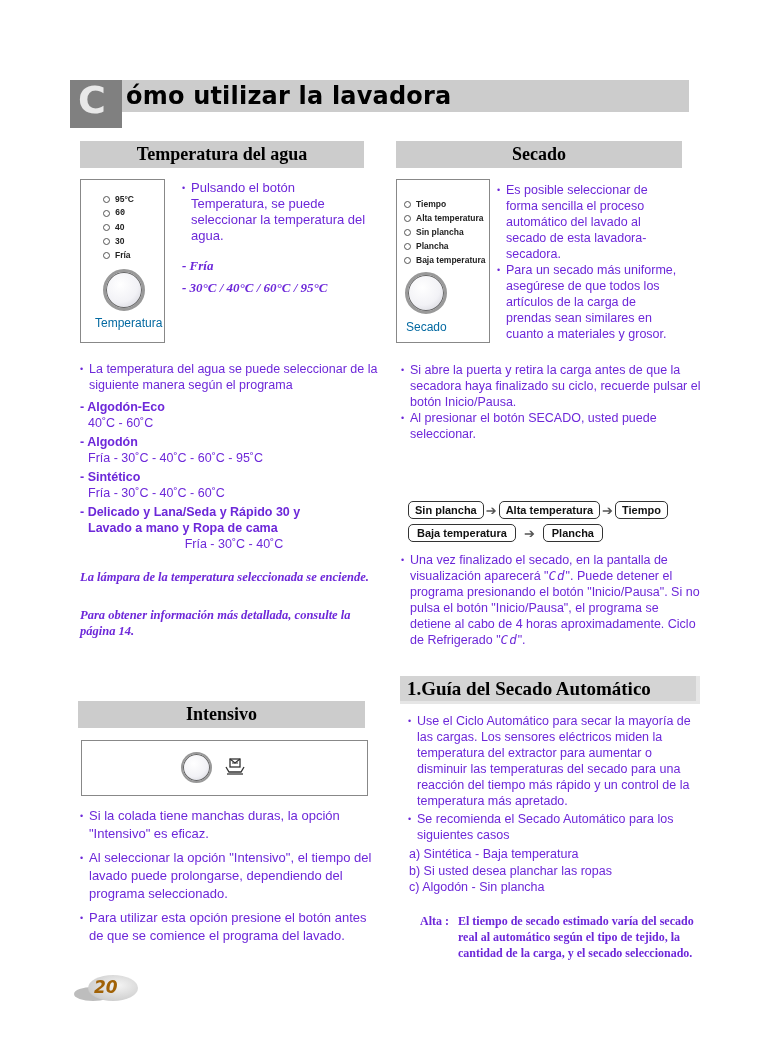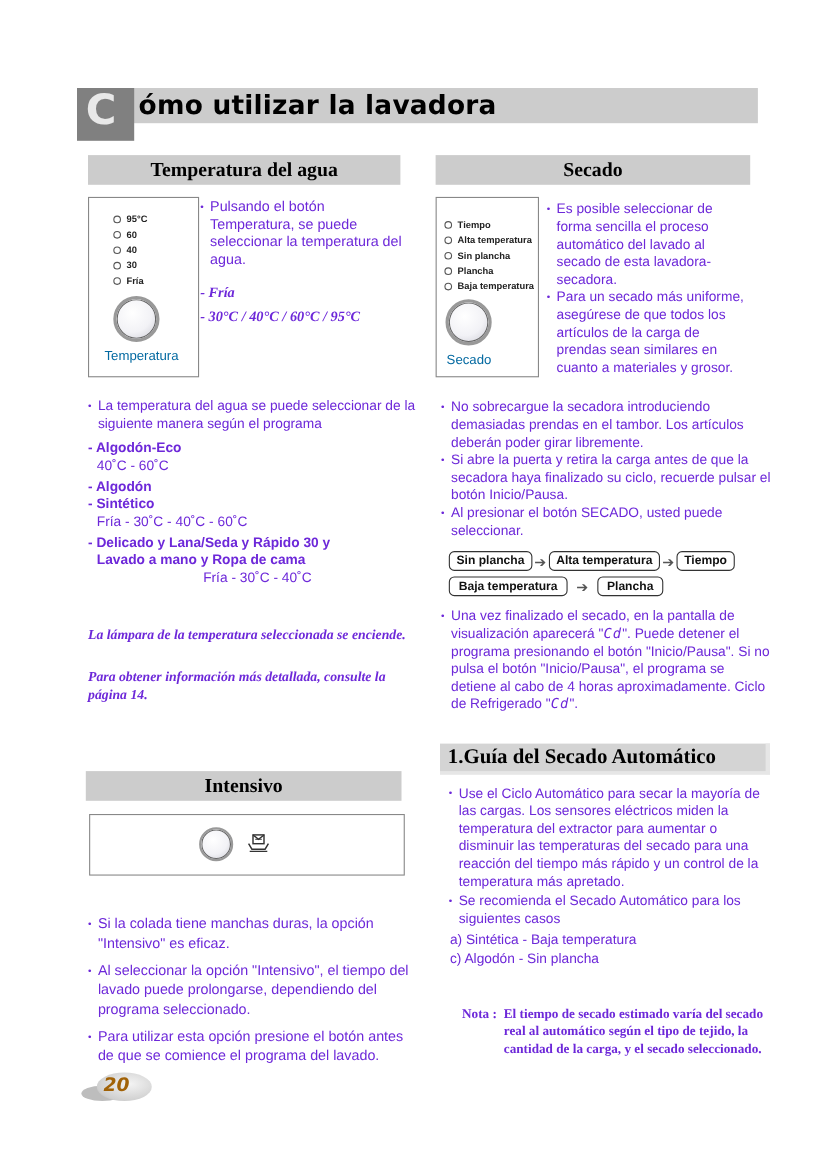--- a/index.html
+++ b/index.html
@@ -44,26 +44,26 @@
 <body>
 
 <div class="title-bar"></div>
 <div class="title-cap">
     <span>C</span>
   </div>
 <div class="title-text">ómo utilizar la lavadora</div>
 
 <div class="sec-head" style="left:80px; top:141px; width:284px;">Temperatura del agua</div>
 
-<div class="panel" style="left:80px; top:179px; width:101px; height:164px;text-align:right;">
+<div class="panel" style="left:80px; top:179px; width:85px; height:164px;text-align:right;">
   <div class="ind" style="left:22px; top:14px;">
       <span class="led"></span>
       <span>95°C</span>
     </div>
-  <div class="ind" style="left:22px; top:28px;">
+  <div class="ind" style="left:22px; top:28px;font-family:Liberation Mono, monospace;">
       <span class="led"></span>
       <span>60</span>
     </div>
   <div class="ind" style="left:22px; top:42px;">
       <span class="led"></span>
       <span>40</span>
     </div>
   <div class="ind" style="left:22px; top:56px;">
       <span class="led"></span>
       <span>30</span>
@@ -83,20 +83,21 @@
 <div class="txt it" style="left:182px; top:280px;">- 30°C / 40°C / 60°C / 95°C</div>
 
 <div class="txt" style="left:80px; top:361px; width:300px;">
   <div class="bul">La temperatura del agua se puede seleccionar de la siguiente manera según el programa</div>
 </div>
 
 <div class="txt" style="left:80px; top:399px; width:300px;">
   <div class="b">- Algodón-Eco</div>
   <div style="padding-left:8px; margin-bottom:3px;">40˚C - 60˚C</div>
   <div class="b">- Algodón</div>
+  <div style="padding-left:8px; margin-bottom:3px;">Fría - 30˚C - 40˚C - 60˚C - 95˚C</div>
   <div class="b">- Sintético</div>
   <div style="padding-left:8px; margin-bottom:3px;">Fría - 30˚C - 40˚C - 60˚C</div>
   <div class="b" style="padding-left:8px; text-indent:-8px; width:260px;">- Delicado y Lana/Seda y Rápido 30 y Lavado a mano y Ropa de cama</div>
   <div style="padding-left:8px;text-align:center;">Fría - 30˚C - 40˚C</div>
 </div>
 
 <div class="txt it" style="left:80px; top:569px; width:290px; font-size:12.5px;">La lámpara de la temperatura seleccionada se enciende.</div>
 <div class="txt it" style="left:80px; top:607px; width:290px; font-size:12.5px;">Para obtener información más detallada, consulte la página 14.</div>
 
 <div class="sec-head" style="left:396px; top:141px; width:286px;">Secado</div>
@@ -125,21 +126,20 @@
   <div class="knob" style="left:8px; top:92px; width:42px; height:42px;"></div>
   <div class="knob-label" style="left:9px; top:140px;">Secado</div>
 </div>
 
 <div class="txt" style="left:497px; top:182px; width:180px; font-size:12.5px;">
   <div class="bul">Es posible seleccionar de forma sencilla el proceso automático del lavado al secado de esta lavadora-secadora.</div>
   <div class="bul">Para un secado más uniforme, asegúrese de que todos los artículos de la carga de prendas sean similares en cuanto a materiales y grosor.</div>
 </div>
 
 <div class="txt" style="left:401px; top:362px; width:300px;">
-  <div class="bul">No sobrecargue la secadora introduciendo demasiadas prendas en el tambor. Los artículos deberán poder girar libremente.</div>
   <div class="bul">Si abre la puerta y retira la carga antes de que la secadora haya finalizado su ciclo, recuerde pulsar el botón Inicio/Pausa.</div>
   <div class="bul">Al presionar el botón SECADO, usted puede seleccionar.</div>
 </div>
 
 <div class="chip-row" style="left:408px; top:501px;">
   <span class="chip">Sin plancha</span>
   <span class="arrow">➔</span>
   <span class="chip">Alta temperatura</span>
   <span class="arrow">➔</span>
   <span class="chip">Tiempo</span>
@@ -155,37 +155,38 @@
 </div>
 
 <div class="guide-head">1.Guía del Secado Automático</div>
 
 <div class="txt" style="left:408px; top:713px; width:296px;">
   <div class="bul" style="margin-bottom:2px;">Use el Ciclo Automático para secar la mayoría de las cargas. Los sensores eléctricos miden la temperatura del extractor para aumentar o disminuir las temperaturas del secado para una reacción del tiempo más rápido y un control de la temperatura más apretado.</div>
   <div class="bul">Se recomienda el Secado Automático para los siguientes casos</div>
 </div>
 <div class="txt" style="left:409px; top:846px; width:296px; line-height:16.5px;">
   <div>a) Sintética - Baja temperatura</div>
+  <div>b) Si usted desea planchar las ropas</div>
   <div>c) Algodón - Sin plancha</div>
 </div>
-<div class="txt nota" style="left:420px; top:913px; width:50px;">Nota :</div>
+<div class="txt nota" style="left:420px; top:913px; width:50px;">Alta :</div>
 <div class="txt nota" style="left:458px; top:913px; width:245px;">El tiempo de secado estimado varía del secado real al automático según el tipo de tejido,  la cantidad de la carga, y el secado seleccionado.</div>
 
 <div class="sec-head" style="left:78px; top:701px; width:287px;">Intensivo</div>
 <div class="panel" style="left:81px; top:740px; width:287px; height:56px;">
   <div class="knob" style="left:99px; top:11px; width:31px; height:31px; border-width:2px;"></div>
   <svg style="position:absolute; left:141px; top:15px;" width="24" height="22" viewBox="0 0 24 22">
     <rect x="7" y="3" width="10" height="8" fill="none" stroke="#333" stroke-width="1.3"></rect>
     <path d="M7 3 L12 7 L17 3" fill="none" stroke="#333" stroke-width="1.2"></path>
     <path d="M3 11 L6 16 L18 16 L21 11" fill="none" stroke="#333" stroke-width="1.3"></path>
     <path d="M4 18 L20 18" stroke="#333" stroke-width="1.3"></path>
     <path d="M9 7 L15 7" stroke="#333" stroke-width="1"></path>
   </svg>
 </div>
-<div class="txt" style="left:80px; top:807px; width:300px; font-size:13px; line-height:18px;margin-top:24px;">
+<div class="txt" style="left:80px; top:807px; width:300px; font-size:13px; line-height:18px;">
   <div class="bul" style="margin-bottom:6px;">Si la colada tiene manchas duras, la opción "Intensivo" es eficaz.</div>
   <div class="bul" style="margin-bottom:6px;">Al seleccionar la opción "Intensivo", el tiempo del lavado puede prolongarse, dependiendo del programa seleccionado.</div>
   <div class="bul">Para utilizar esta opción presione el botón antes de que se comience el programa del lavado.</div>
 </div>
 
 <div class="page-num">
   <div class="shadow"></div>
   <div class="ell"></div>
   <span>20</span>
 </div>

